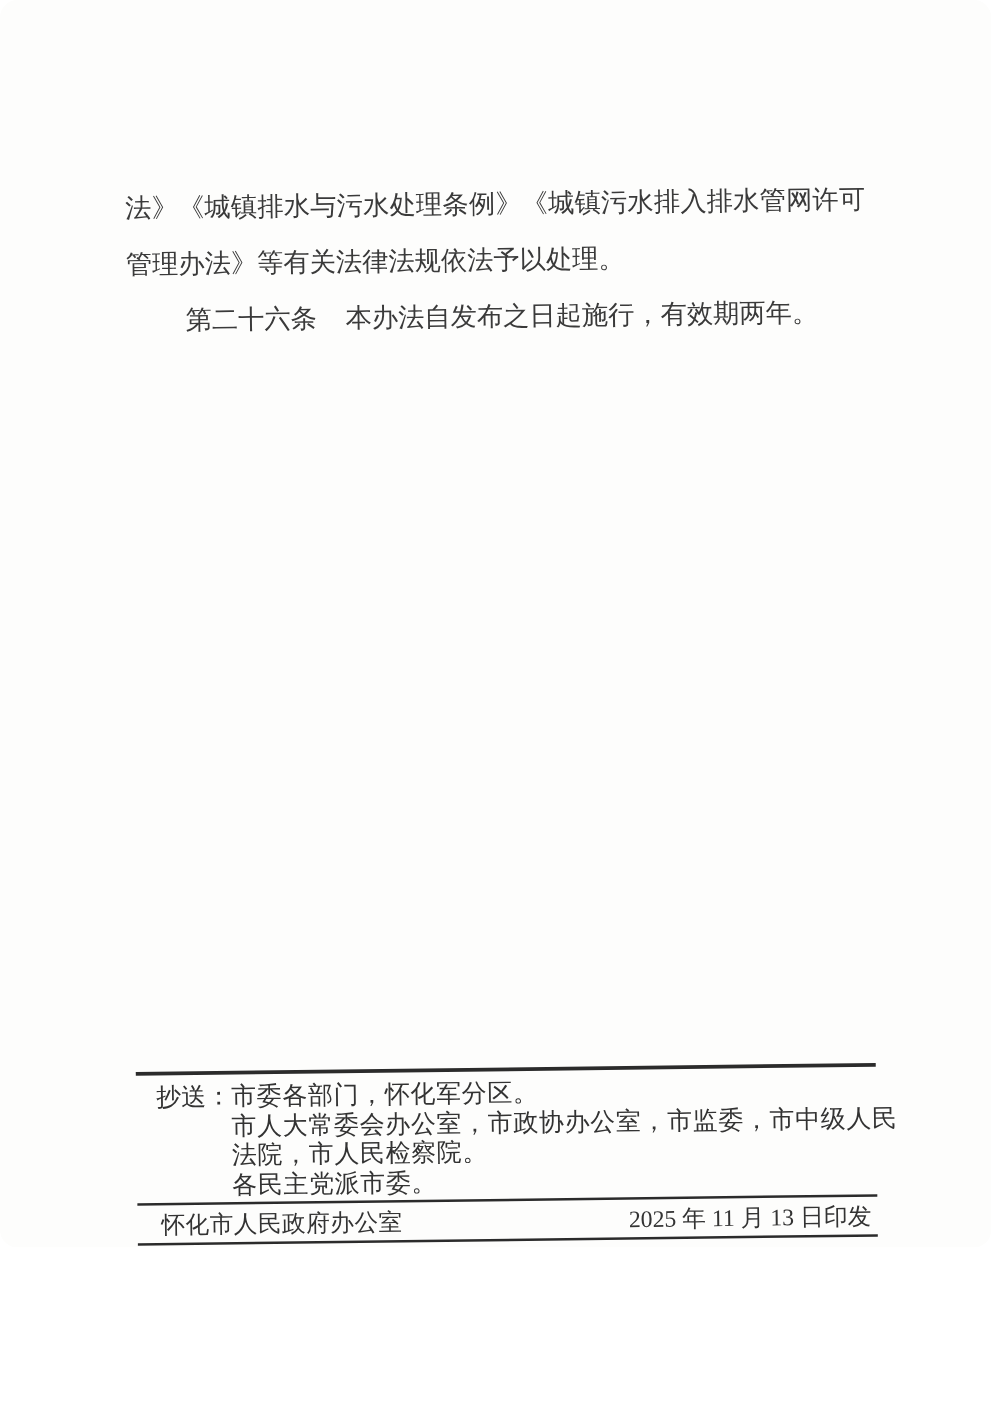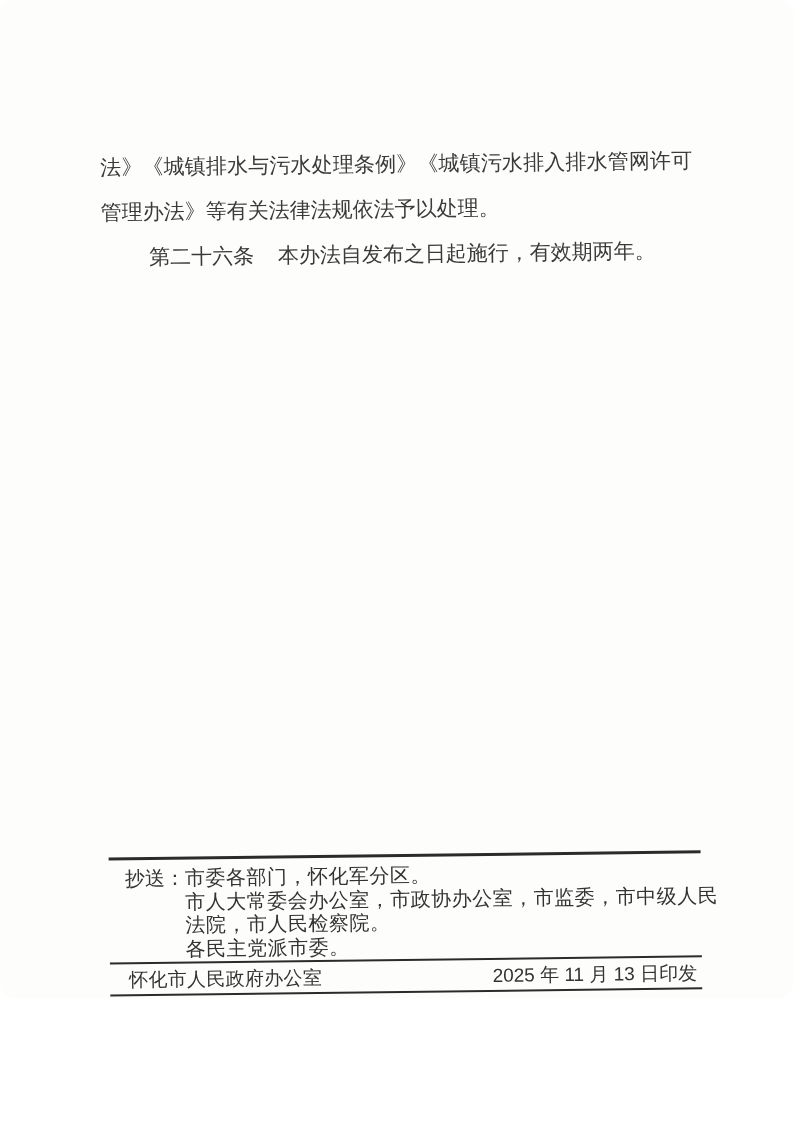--- a/index.html
+++ b/index.html
@@ -7,21 +7,21 @@
   html, body {
     background: #ffffff;
   }
 
   .page {
     position: relative;
     width: 793px;
     height: 998px;
     background: #fdfdfc;
     overflow: hidden;
-    font-family: Liberation Sans, sans-serif;
+    font-family: Liberation Serif, serif;
     color: #3b3b3b;
     border-radius: 14px;
   }
 
   
   .content {
     position: absolute;
     inset: 0;
     transform: rotate(-0.7deg);
     transform-origin: 400px 560px;

